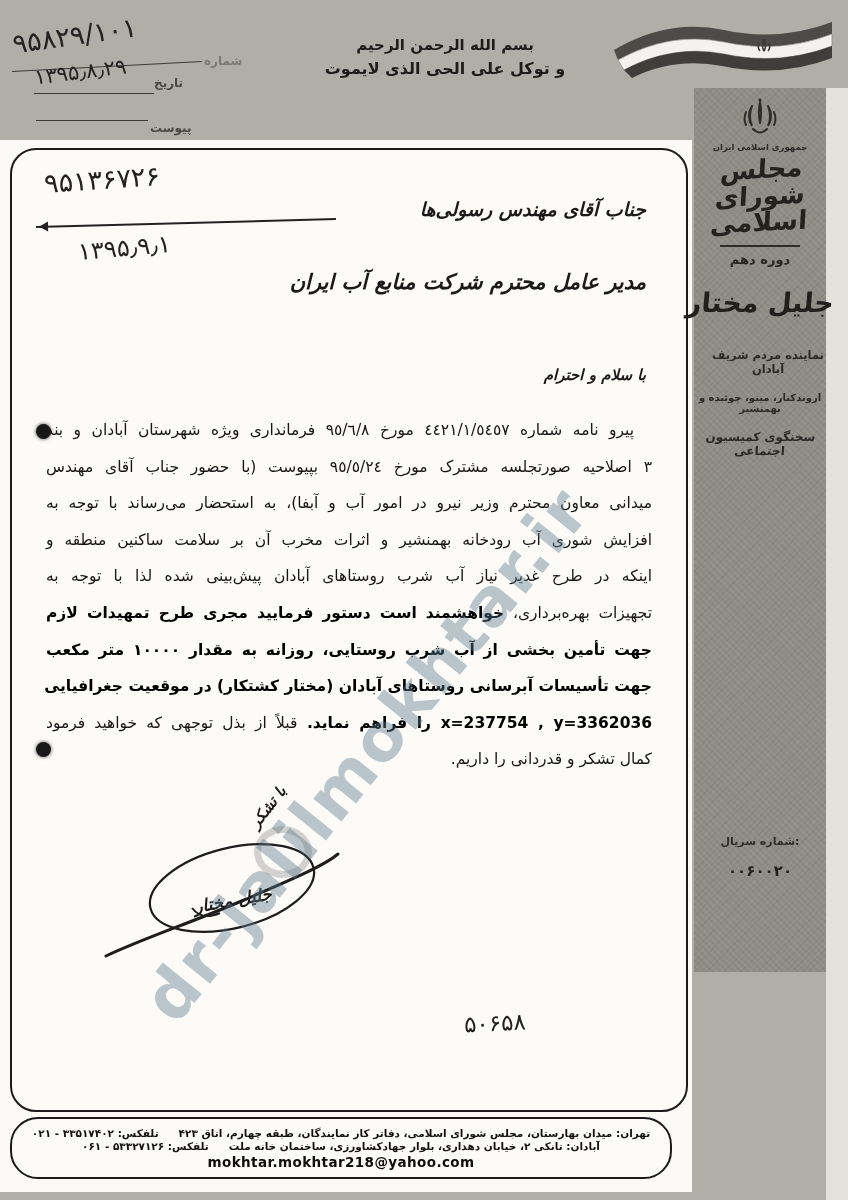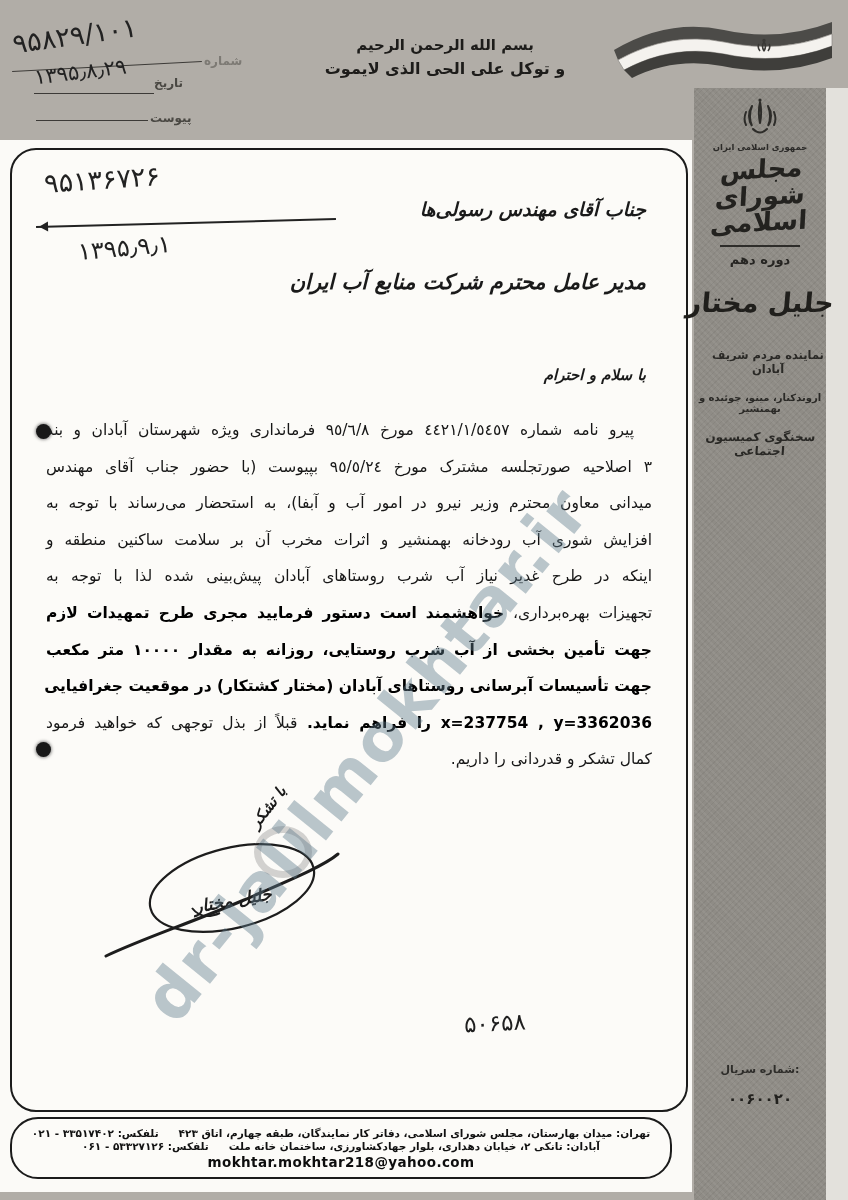--- a/index.html
+++ b/index.html
@@ -10,33 +10,33 @@
   .right-strip{position:absolute;left:826px;top:88px;width:22px;height:1112px;background:#e3e1dc;}
 
   
   .refblock{position:absolute;left:8px;top:14px;width:220px;}
   .hw{color:#222;}
   .ref-num{position:absolute;left:4px;top:6px;font-size:27px;transform:rotate(-8deg);white-space:nowrap;}
   .ref-num-line{position:absolute;left:4px;top:52px;width:190px;border-top:1.6px solid #3c3a37;transform:rotate(-3deg);}
   .ref-lbl{position:absolute;font-size:12px;color:#4a4843;font-weight:bold;}
   .lbl-no{left:196px;top:40px;opacity:.5;}
   .lbl-date{left:146px;top:62px;}
-  .lbl-att{left:142px;top:97px;}
+  .lbl-att{left:142px;top:107px;}
   .ref-date{position:absolute;left:26px;top:46px;font-size:21px;transform:rotate(-7deg);white-space:nowrap;}
   .ref-date-line{position:absolute;left:26px;top:79px;width:120px;border-top:1.4px solid #3c3a37;}
   .ref-att-line{position:absolute;left:28px;top:106px;width:112px;border-top:1.4px solid #3c3a37;}
 
   .bismillah{position:absolute;left:300px;top:36px;width:290px;text-align:center;color:#1d1c1a;}
   .bismillah .b1{font-size:15px;font-weight:bold;letter-spacing:.5px;}
   .bismillah .b2{font-size:16px;font-weight:bold;margin-top:5px;letter-spacing:.5px;}
 
   .flag{position:absolute;left:612px;top:16px;}
 
   
-  .sidebar{position:absolute;left:694px;top:88px;width:132px;height:1112px;
+  .sidebar{position:absolute;left:694px;top:88px;width:132px;height:884px;
     background:#8f8c86;
     background-image:repeating-linear-gradient(45deg,rgba(255,255,255,.05) 0 2px,rgba(0,0,0,0) 2px 5px),
                      repeating-linear-gradient(-45deg,rgba(0,0,0,.05) 0 1px,rgba(0,0,0,0) 1px 4px);
     display:flex;flex-direction:column;align-items:center;text-align:center;z-index:2;}
   .sb-emblem{margin-top:8px;}
   .sb-country{font-size:8.5px;font-weight:bold;color:#2c2b29;margin-top:2px;letter-spacing:.3px;}
   .sb-assembly{font-size:26px;font-weight:bold;color:#23221f;line-height:1.02;margin-top:4px;
                transform:skewX(-6deg) rotate(-3deg);width:120px;}
   .sb-divider{width:80px;border-top:2.5px solid #2e2d2a;margin:9px auto 5px;}
   .sb-term{font-size:13px;font-weight:bold;color:#262522;}

